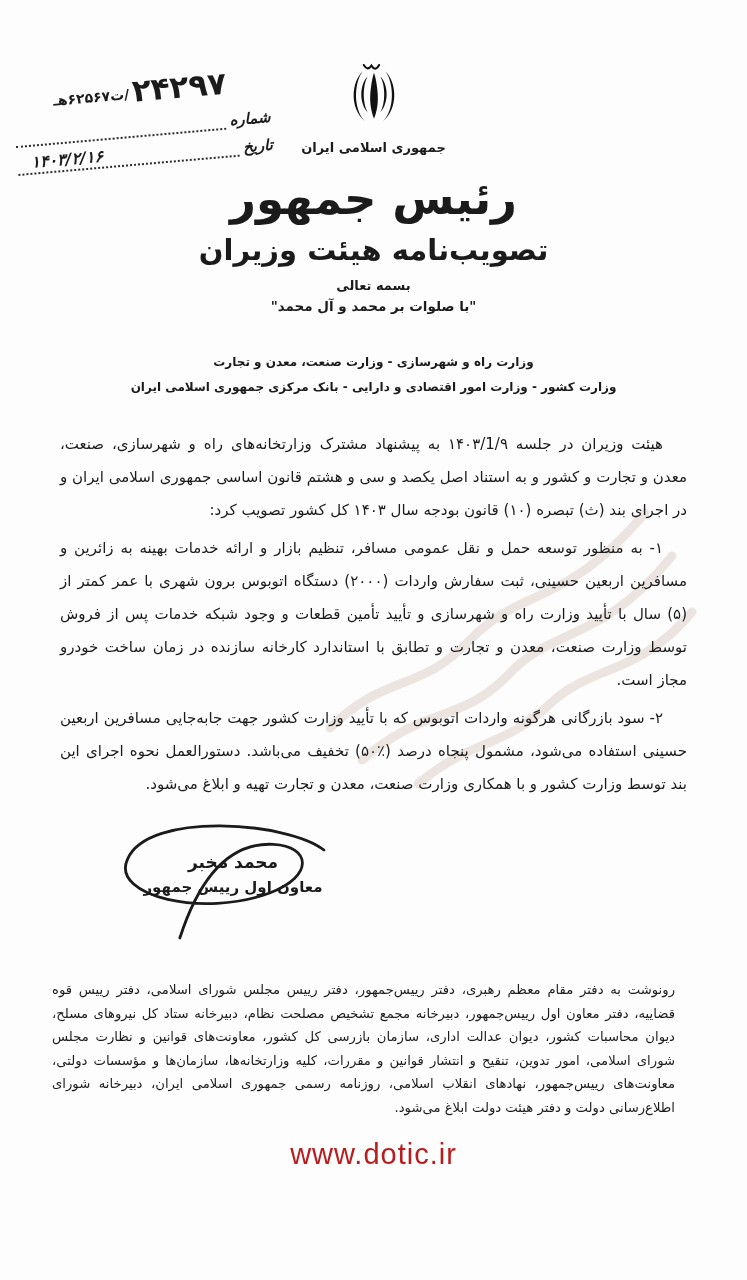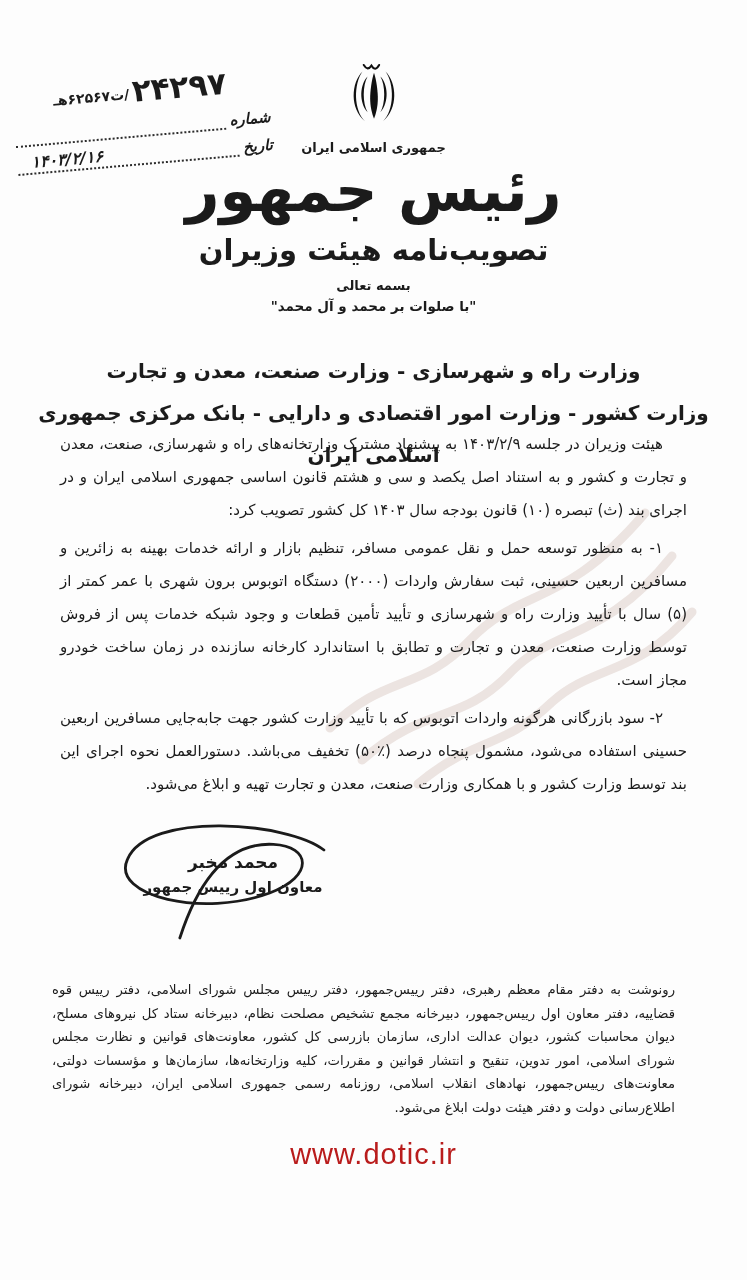--- a/index.html
+++ b/index.html
@@ -25,29 +25,29 @@
   .dots{flex:1;border-bottom:2px dotted #2c2c2c;height:1.1em;position:relative;}
   .date-value{
     position:absolute;bottom:1px;left:14px;
     direction:ltr;unicode-bidi:embed;
     font-size:16px;font-weight:bold;font-style:italic;letter-spacing:2px;white-space:nowrap;
   }
   
   .letterhead{position:absolute;top:58px;left:0;right:0;text-align:center;}
   .emblem{display:block;margin:0 auto;}
   .country{font-size:13px;font-weight:bold;margin-top:4px;}
-  .office{font-size:59px;font-weight:bold;line-height:1.15;margin-top:2px;}
+  .office{font-size:45px;font-weight:bold;line-height:1.15;margin-top:18px;}
   .doc-type{font-size:29px;font-weight:bold;margin-top:8px;}
   
   .invocation{position:absolute;top:278px;left:0;right:0;text-align:center;}
   .besmellah{font-size:13px;font-weight:bold;}
   .salawat{font-size:13.5px;font-weight:bold;margin-top:5px;}
   
   .addressees{position:absolute;top:350px;left:0;right:0;text-align:center;font-weight:bold;}
-  .addressee-line{font-size:20px;line-height:2.1;}
+  .addressee-line{font-size:12px;line-height:2.1;}
   
   .body-text{
     position:absolute;top:428px;right:60px;left:60px;
     font-size:15px;line-height:2.2;text-align:justify;
   }
   .body-text p{margin:0 0 5px 0;text-indent:1.6em;}
   
   .signature-block{position:absolute;top:852px;left:78px;width:310px;text-align:center;}
   .sig-name{font-size:17px;font-weight:bold;position:relative;z-index:1;}
   .sig-title{font-size:15px;font-weight:bold;margin-top:6px;position:relative;z-index:1;}
@@ -118,21 +118,21 @@
     <div class="besmellah">بسمه تعالی</div>
     <div class="salawat">"با صلوات بر محمد و آل محمد"</div>
   </div>
 
   <div class="addressees">
     <div class="addressee-line">وزارت راه و شهرسازی - وزارت صنعت، معدن و تجارت</div>
     <div class="addressee-line">وزارت کشور - وزارت امور اقتصادی و دارایی - بانک مرکزی جمهوری اسلامی ایران</div>
   </div>
 
   <main class="body-text">
-    <p>هیئت وزیران در جلسه ۱۴۰۳/۲/۹ به پیشنهاد مشترک وزارتخانه‌های راه و شهرسازی، صنعت، معدن و تجارت و کشور و به استناد اصل یکصد و سی و هشتم قانون اساسی جمهوری اسلامی ایران و در اجرای بند (ث) تبصره (۱۰) قانون بودجه سال ۱۴۰۳ کل کشور تصویب کرد:</p>
+    <p>هیئت وزیران در جلسه ۱۴۰۳/1/۹ به پیشنهاد مشترک وزارتخانه‌های راه و شهرسازی، صنعت، معدن و تجارت و کشور و به استناد اصل یکصد و سی و هشتم قانون اساسی جمهوری اسلامی ایران و در اجرای بند (ث) تبصره (۱۰) قانون بودجه سال ۱۴۰۳ کل کشور تصویب کرد:</p>
     <p>۱- به منظور توسعه حمل و نقل عمومی مسافر، تنظیم بازار و ارائه خدمات بهینه به زائرین و مسافرین اربعین حسینی، ثبت سفارش واردات (۲۰۰۰) دستگاه اتوبوس برون شهری با عمر کمتر از (۵) سال با تأیید وزارت راه و شهرسازی و تأیید تأمین قطعات و وجود شبکه خدمات پس از فروش توسط وزارت صنعت، معدن و تجارت و تطابق با استاندارد کارخانه سازنده در زمان ساخت خودرو مجاز است.</p>
     <p>۲- سود بازرگانی هرگونه واردات اتوبوس که با تأیید وزارت کشور جهت جابه‌جایی مسافرین اربعین حسینی استفاده می‌شود، مشمول پنجاه درصد (٪۵۰) تخفیف می‌باشد. دستورالعمل نحوه اجرای این بند توسط وزارت کشور و با همکاری وزارت صنعت، معدن و تجارت تهیه و ابلاغ می‌شود.</p>
   </main>
 
   <div class="signature-block">
     <svg class="sig-scribble" viewBox="0 0 280 130" width="262" height="122">
       <path d="M250 34 C212 4 62 -8 40 44 C22 84 122 106 192 80 C240 62 236 30 196 28 C160 26 122 48 96 128" fill="none" stroke="#1b1b1b" stroke-width="3" stroke-linecap="round"></path>
     </svg>
     <div class="sig-name">محمد مخبر</div>
     <div class="sig-title">معاون اول رییس جمهور</div>

